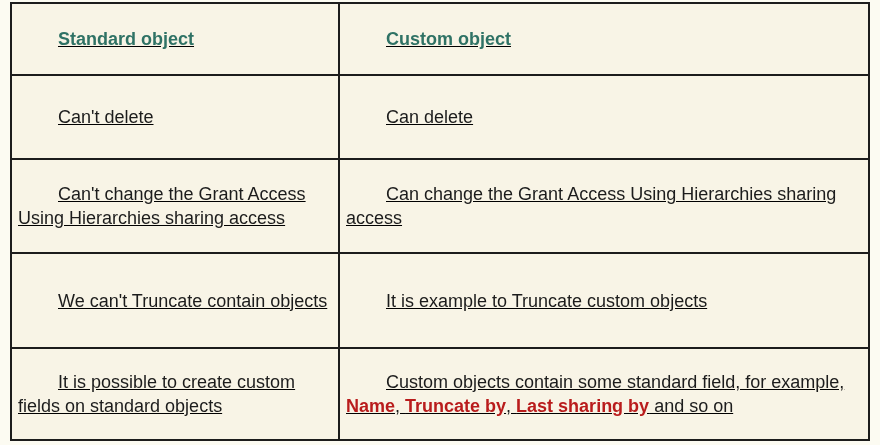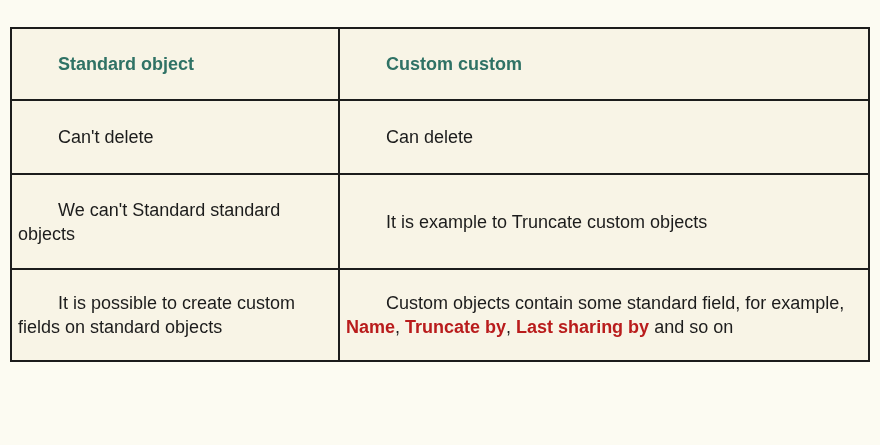--- a/index.html
+++ b/index.html
@@ -10,24 +10,25 @@
   }
   .canvas {
     position: relative;
     width: 880px;
     height: 445px;
     overflow: hidden;
   }
   table.compare {
     position: absolute;
     left: 10px;
-    top: 27px;
+    top: 2px;
     width: 858px;
     border-collapse: collapse;
     table-layout: fixed;
+    text-decoration: underline;
   }
   td, th {
     border: 2px solid #1c1c1c;
     background: #f8f4e6;
     vertical-align: middle;
     text-align: left;
     padding: 4px 10px 4px 6px;
     text-indent: 40px;
     font-size: 18px;
     line-height: 24px;
@@ -35,49 +36,53 @@
     font-weight: normal;
     overflow: hidden;
   }
   th {
     color: #2f7265;
     font-weight: bold;
   }
   col.left-col  { width: 328px; }
   col.right-col { width: 530px; }
   tr.row-header { height: 72px; }
-  tr.row-1 { height: 74px; padding-left: 48px; }
+  tr.row-1 { height: 84px; padding-left: 48px; }
   tr.row-2 { height: 94px; }
   tr.row-3 { height: 95px; }
   tr.row-4 { height: 92px; }
   .em-field {
     color: #b91c1c;
     font-weight: bold;
   }
 </style>
 </head>
 <body>
 
 <div class="canvas">
   <table class="compare">
     <colgroup>
       <col class="left-col">
       <col class="right-col">
     </colgroup>
     <tbody>
       <tr class="row-header">
         <th scope="col">Standard object</th>
-        <th scope="col">Custom custom</th>
+        <th scope="col">Custom object</th>
       </tr>
       <tr class="row-1">
         <td>Can't delete</td>
         <td>Can delete</td>
       </tr>
+      <tr class="row-2">
+        <td>Can't change the Grant Access Using Hierarchies sharing access</td>
+        <td>Can change the Grant Access Using Hierarchies sharing access</td>
+      </tr>
       <tr class="row-3">
-        <td>We can't Standard standard objects</td>
+        <td>We can't Truncate contain objects</td>
         <td>It is example to Truncate custom objects</td>
       </tr>
       <tr class="row-4">
         <td>It is possible to create custom fields on standard objects</td>
         <td><span>Custom objects contain some standard field, for example, </span><span class="em-field">Name</span><span>, </span><span class="em-field">Truncate by</span><span>, </span><span class="em-field">Last sharing by</span><span> and so on</span></td>
       </tr>
     </tbody>
   </table>
 </div>
 

